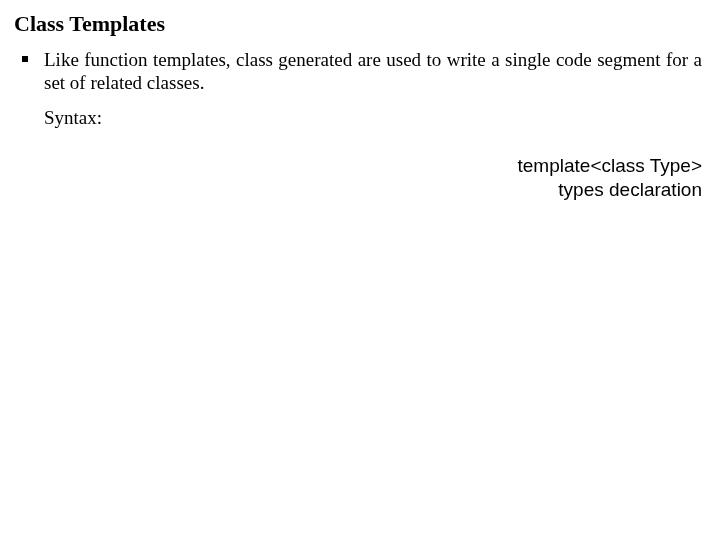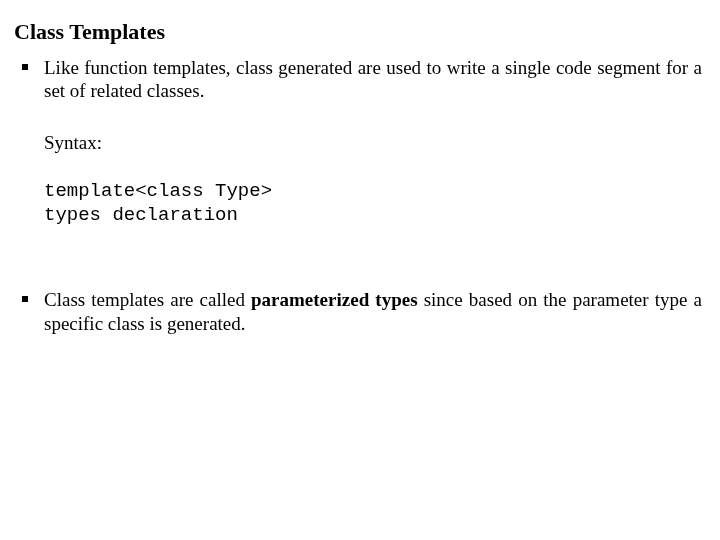--- a/index.html
+++ b/index.html
@@ -10,21 +10,20 @@
       font-family: "Times New Roman", Times, serif;
       font-size: 19px;
       color: #000;
       padding: 10px 18px 18px 14px;
       line-height: 1.25;
     }
     .heading {
       font-weight: bold;
       font-size: 22px;
       margin-bottom: 10px;
-      margin-top: 8px;
     }
     ul.content {
       list-style: none;
     }
     ul.content > li {
       position: relative;
       padding-left: 30px;
       margin-bottom: 14px;
     }
     ul.content > li .bullet {
@@ -32,45 +31,40 @@
       left: 8px;
       top: 8px;
       width: 6px;
       height: 6px;
       background: #000;
     }
     .body-text {
       text-align: justify;
     }
     .syntax-label {
-      margin-top: 28px;
+      margin-top: 11px;
       margin-bottom: 24px;
     }
     .code {
-      font-family: Liberation Mono, monospace;
+      font-family: Liberation Sans, sans-serif;
       line-height: 1.3;
+      text-align: right;
     }
     .spacer { height: 46px; }
     .bold { font-weight: bold; }
   </style>
 </head>
 <body>
 
 <div class="heading">Class Templates</div>
 
 <ul class="content">
   <li>
     <span class="bullet"></span>
     <div class="body-text">Like function templates, class generated are used to write a single code segment for a set of related classes.</div>
     <div class="syntax-label">Syntax:</div>
     <div class="code">
       <div>template&lt;class Type&gt;</div>
       <div>types declaration</div>
     </div>
     <div class="spacer"></div>
   </li>
-  <li>
-    <span class="bullet"></span>
-    <div class="body-text">
-      <span>Class templates are called </span><span class="bold">parameterized types</span><span> since based on the parameter type a specific class is generated.</span>
-    </div>
-  </li>
 </ul>
 
 </body></html>

